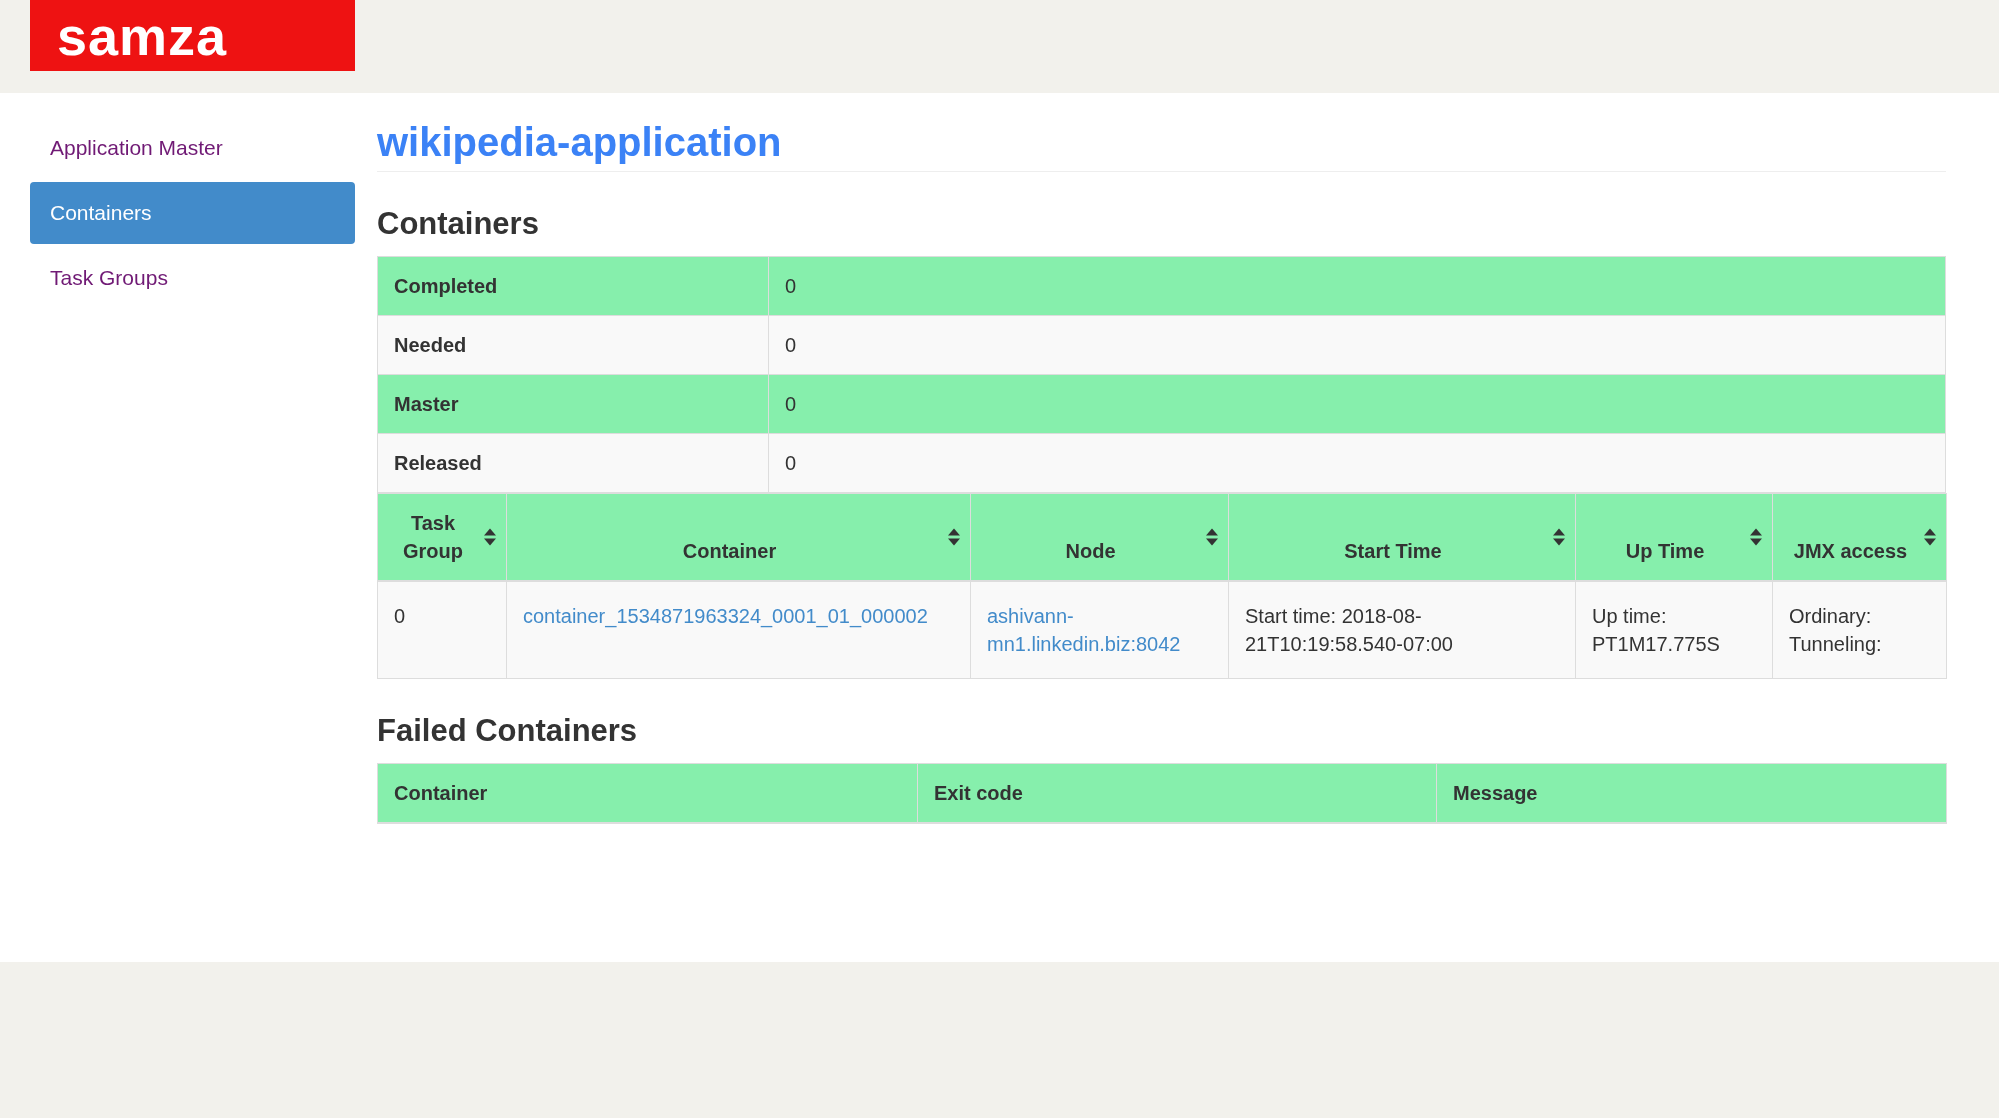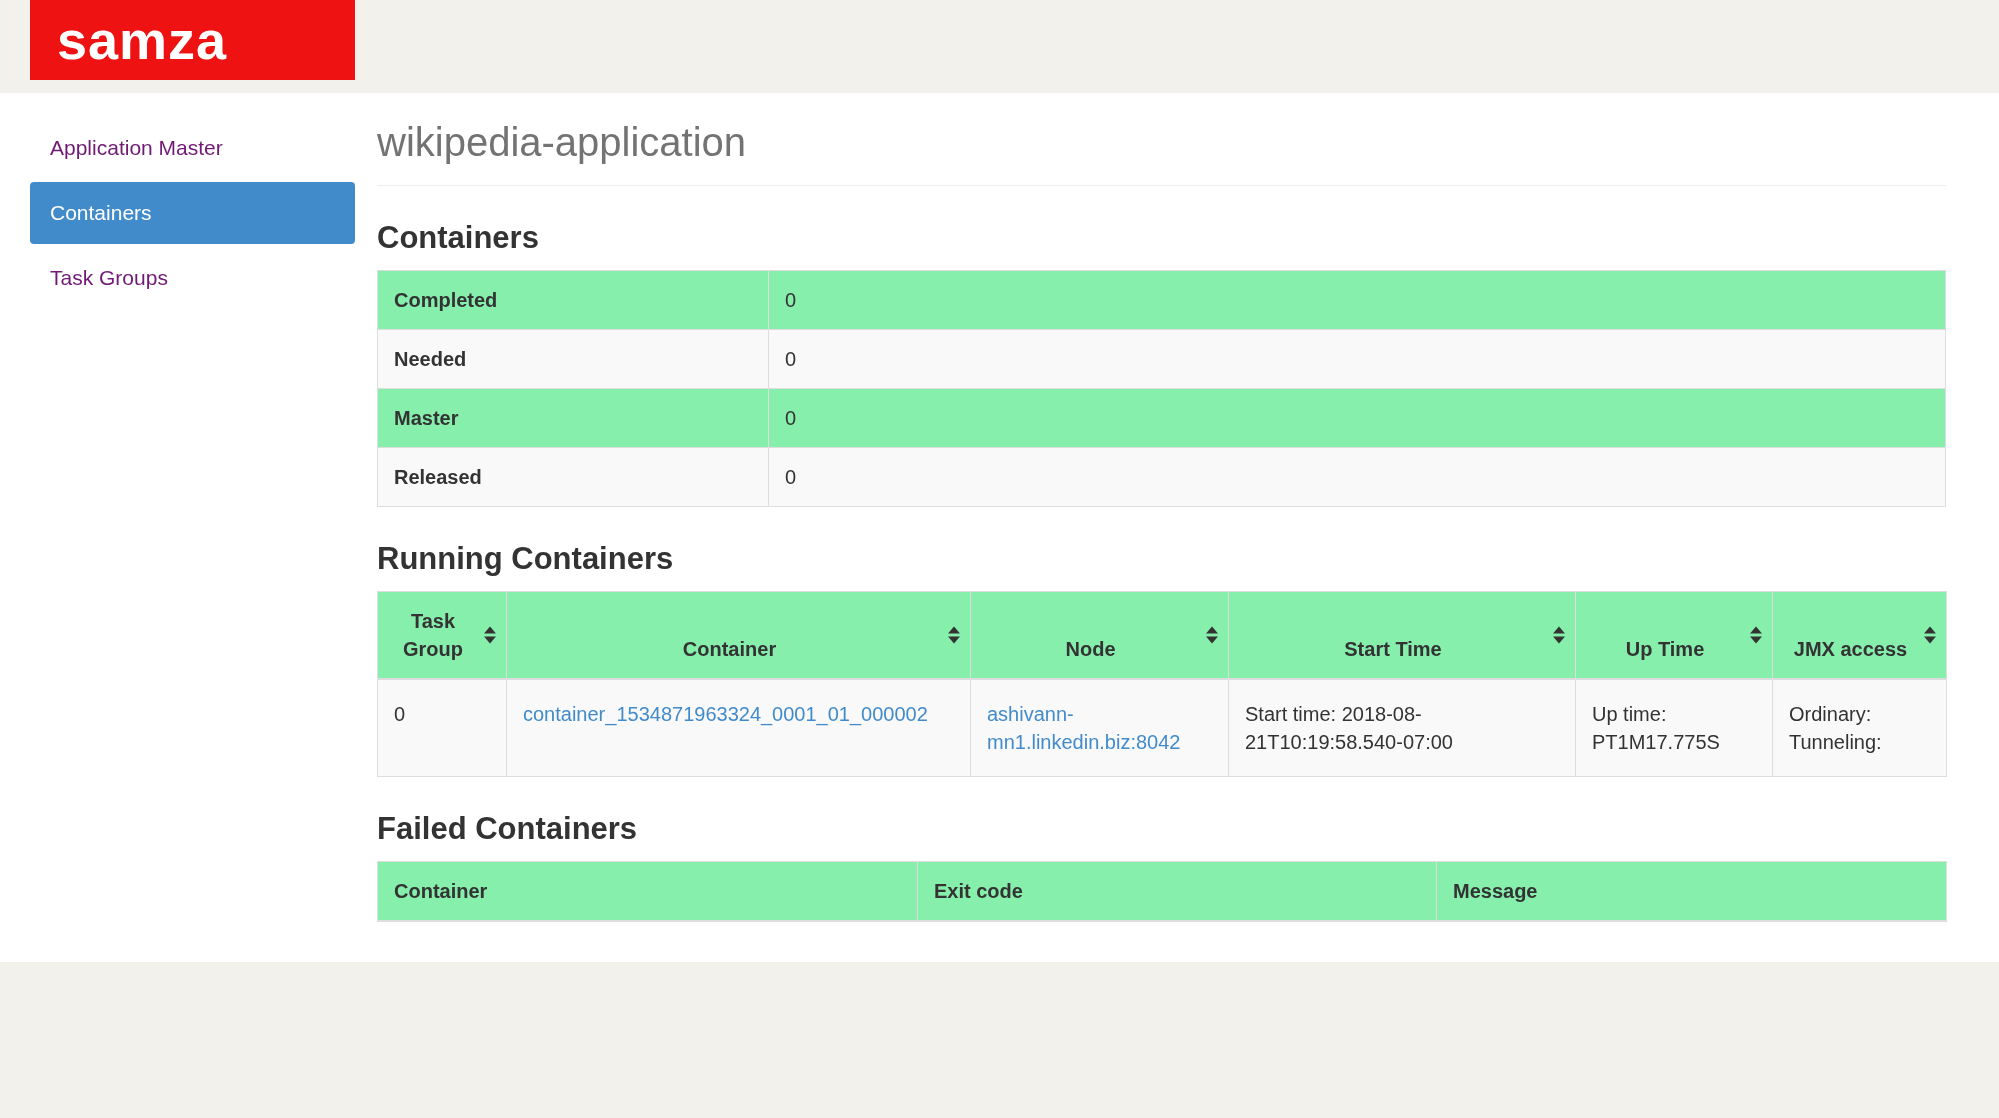--- a/index.html
+++ b/index.html
@@ -9,21 +9,21 @@
     background: #f2f1ec;
     font-family: "Liberation Sans", "DejaVu Sans", sans-serif;
     color: #333;
     overflow: hidden;
   }
   .page { width: 1999px; height: 1118px; display: flex; flex-direction: column; }
 
   
   .topbar { height: 93px; background: #f2f1ec; flex: none; }
   .logo {
-    margin-left: 30px; width: 325px; height: 80px;
+    margin-left: 30px; width: 325px; height: 71px;
     background: #ee1212;
     display: flex; align-items: center;
     padding-left: 27px;
   }
   .logo span {
     color: #ffffff; font-size: 54px; font-weight: bold;
     letter-spacing: 1px; line-height: 1;
   }
 
   
@@ -33,22 +33,22 @@
     display: block; padding: 17px 20px; margin-bottom: 3px;
     font-size: 21px; line-height: 28px;
     color: #701a75; text-decoration: none; cursor: pointer;
     border-radius: 4px;
   }
   .nav-item.active { background: #428bca; color: #ffffff; }
 
   .main { width: 1569px; margin-left: 22px; padding-top: 28px; flex: none; }
 
   h1.page-title {
-    margin: 0 0 0 0; padding-bottom: 22px;
-    font-size: 40px; line-height: 42px; font-weight: normal; color: #737373;
+    margin: 0 0 0 0; padding-bottom: 8px;
+    font-size: 40px; line-height: 42px; font-weight: bold; color: #3b82f6;
     border-bottom: 1px solid #eeeeee;
   }
   h2.section-heading {
     margin: 36px 0 16px 0;
     font-size: 31px; line-height: 32px; font-weight: bold; color: #333;
   }
 
   table.tbl { width: 100%; border-collapse: collapse; background: #86efac; table-layout: fixed; }
   table.tbl th, table.tbl td {
     border: 1px solid #ddd;
@@ -140,21 +140,20 @@
             </tr>
             <tr>
               <th class="label-col">Released</th>
               <td>0</td>
             </tr>
           </tbody>
         </table>
       </section>
 
       <section>
-        <h2 class="section-heading">Running Containers</h2>
         <table class="tbl running-table">
           <thead>
             <tr>
               <th class="sortable col-taskgroup">
                 <span>Task Group</span>
                 <span class="sort-icon">
                     <span class="tri-up"></span>
                     <span class="tri-down"></span>
                   </span>
               </th>

